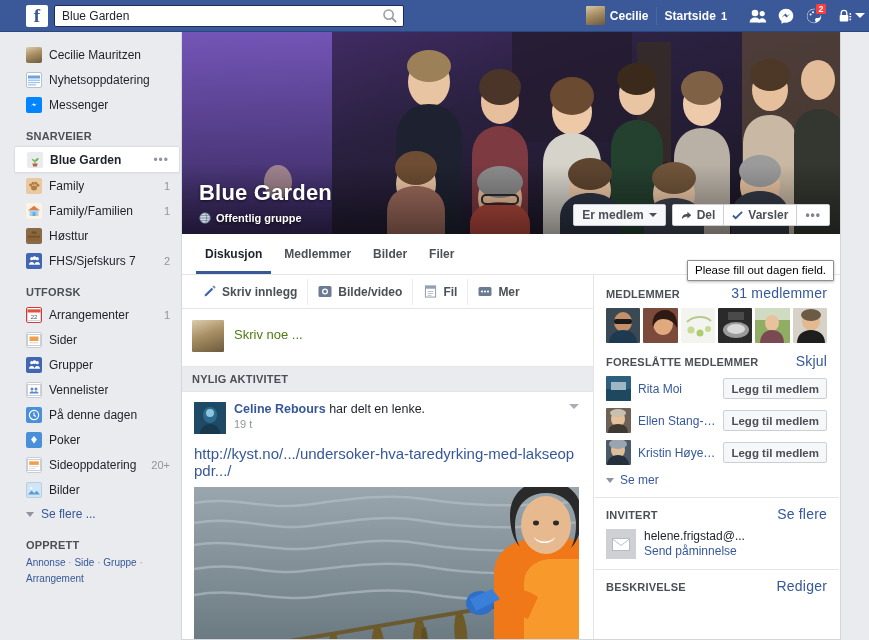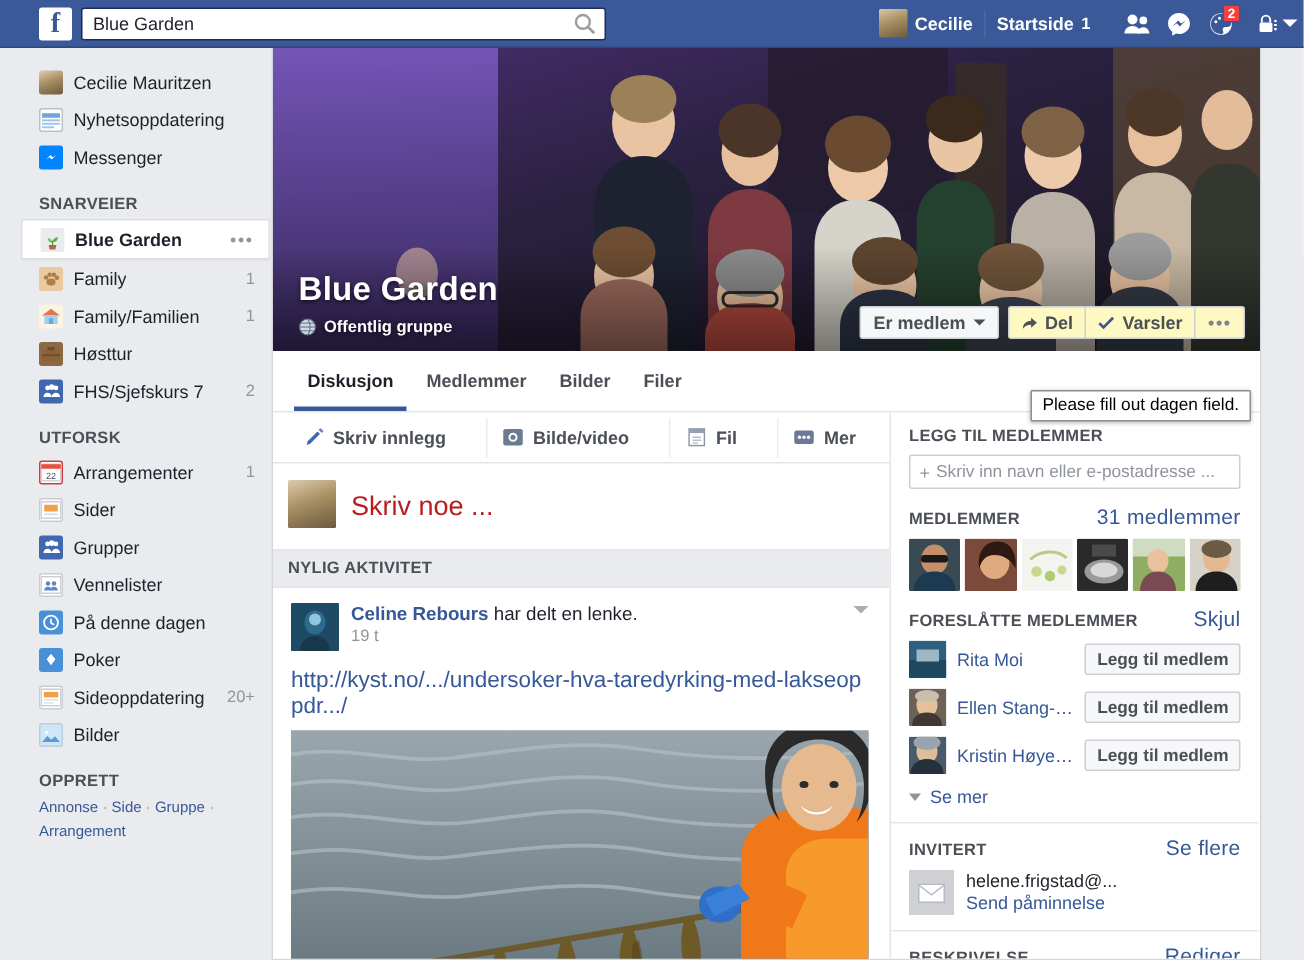--- a/index.html
+++ b/index.html
@@ -177,21 +177,21 @@
   .cover-actions {
     position: absolute; right: 10px; bottom: 8px;
     display: flex; gap: 6px; align-items: center;
   }
   .btn-w {
     background: #f6f7f9; border: 1px solid #ccd0d5;
     border-radius: 2px; height: 22px; padding: 0 8px;
     font-size: 12px; font-weight: bold; color: #4b4f56;
     display: flex; align-items: center; gap: 5px; cursor: pointer;
   }
-  .btn-grp { display:flex; background:#fef9c3; border:1px solid #ccd0d5; border-radius:2px; height:22px; }
+  .btn-grp { display:flex; background:#ffffff; border:1px solid #ccd0d5; border-radius:2px; height:22px; }
   .btn-grp > div {
     display:flex; align-items:center; gap:5px;
     padding: 0 8px; font-size:12px; font-weight:bold; color:#4b4f56; cursor:pointer;
   }
   .btn-grp > div + div { border-left: 1px solid #ccd0d5; }
   .caret-d {
     width: 0; height: 0; border-left: 4px solid transparent;
     border-right: 4px solid transparent; border-top: 4px solid #4b4f56;
   }
 
@@ -236,28 +236,28 @@
   
   .comp-tabs {
     display: flex; align-items: center; height: 34px;
     border-bottom: 1px solid #e5e5e5; padding: 0 10px;
   }
   .comp-tab {
     display: flex; align-items: center; gap: 6px;
     font-size: 12px; font-weight: bold; color: #4b4f56;
     padding: 0 10px; height: 26px; cursor: pointer;
   }
-  .comp-tab + .comp-tab { border-left: 1px solid #e9ebee; margin-left: 17px; }
+  .comp-tab + .comp-tab { border-left: 1px solid #e9ebee; }
   .ct-ico { width:14px; height:14px; display:flex; align-items:center; justify-content:center; }
   .comp-body { display: flex; align-items: flex-start; padding: 11px 10px 14px; gap: 10px; }
   .comp-av {
     width: 32px; height: 32px; flex: 0 0 32px; border-radius: 1px;
     background: linear-gradient(160deg,#dccdae 0%,#a98f64 45%,#6a5a3d 100%);
   }
-  .comp-ph { color: #b91c1c; font-size: 18px; padding-top: 7px; }
+  .comp-ph { color: #4d7c0f; font-size: 13px; padding-top: 7px; }
 
   .sect-title {
     background: #e9ebee; border-top:1px solid #e5e5e5; border-bottom:1px solid #e5e5e5;
     padding: 6px 10px; font-size: 11px; font-weight: bold; color: #4b4f56;
     letter-spacing: .2px;
   }
 
   
   .post { padding: 10px 12px 0; position: relative; }
   .post-head { display: flex; gap: 8px; }
@@ -559,20 +559,24 @@
     <div class="ico ic-pic">
       <svg width="14" height="14" viewBox="0 0 14 14">
         <rect x="0.8" y="2.4" width="12.4" height="9.2" fill="#cfe6f7"></rect>
         <circle cx="4.2" cy="5.2" r="1.1" fill="#fff"></circle>
         <path d="M1 11.6l3.6-4 2.6 2.6 2.4-2.4 3.4 3.8z" fill="#5b9bd5"></path>
       </svg>
     </div>
     <span class="lbl">Bilder</span>
   </div>
 
+  <div class="sb-more">
+    <div class="caret-g"></div>
+    <span>Se flere ...</span>
+  </div>
 
   <div class="sb-head">OPPRETT</div>
   <div class="create-links">
     <span>Annonse</span><span class="sep"> · </span><span>Side</span><span class="sep"> · </span><span>Gruppe</span><span class="sep"> · </span><span>Arrangement</span>
   </div>
 </div>
 
 <div id="main">
 
   <div id="cover">
@@ -807,29 +811,20 @@
             <path d="M286 104c-8 0-14 5-14 12s6 12 14 12 14-5 14-12-6-12-14-12z" fill="#2f6fc8"></path>
             <path d="M292 162c-9 0-16 6-16 13 0 8 7 14 16 14s16-6 16-14c0-7-7-13-16-13z" fill="#2f6fc8"></path>
             <path d="M276 112l22-10 8 10-24 12z" fill="#3a7fd8"></path>
           </svg>
         </div>
       </div>
     </div>
 
     <div id="rail">
 
-      <div class="rail-sec">
-        <div class="rail-h">
-          <span>LEGG TIL MEDLEMMER</span>
-        </div>
-        <div class="rail-input">
-          <span class="plus">+</span>
-          <span class="ph">Skriv inn navn eller e-postadresse ...</span>
-        </div>
-      </div>
 
       <div class="rail-sec">
         <div class="rail-h">
           <span>MEDLEMMER</span>
           <span class="right">31 medlemmer</span>
         </div>
         <div class="mem-grid">
           <div class="mem-th">
             <svg width="35" height="35" viewBox="0 0 35 35">
                 <rect width="35" height="35" fill="#3a4a55"></rect>

